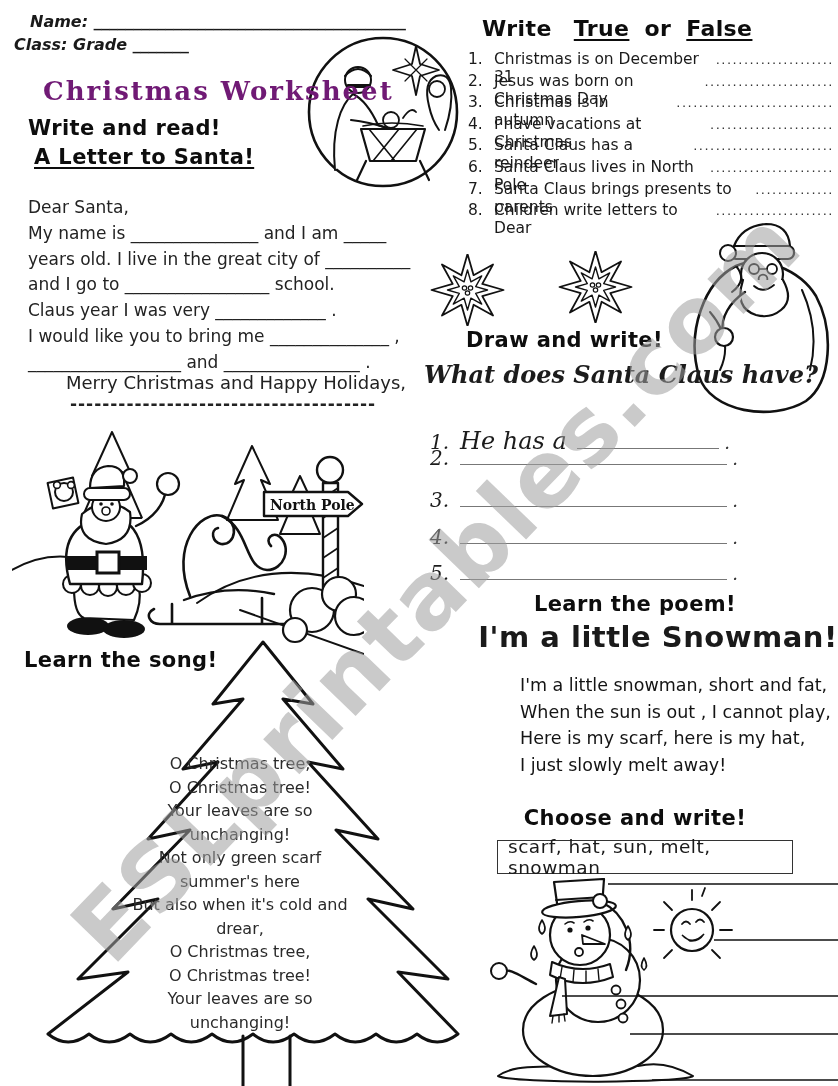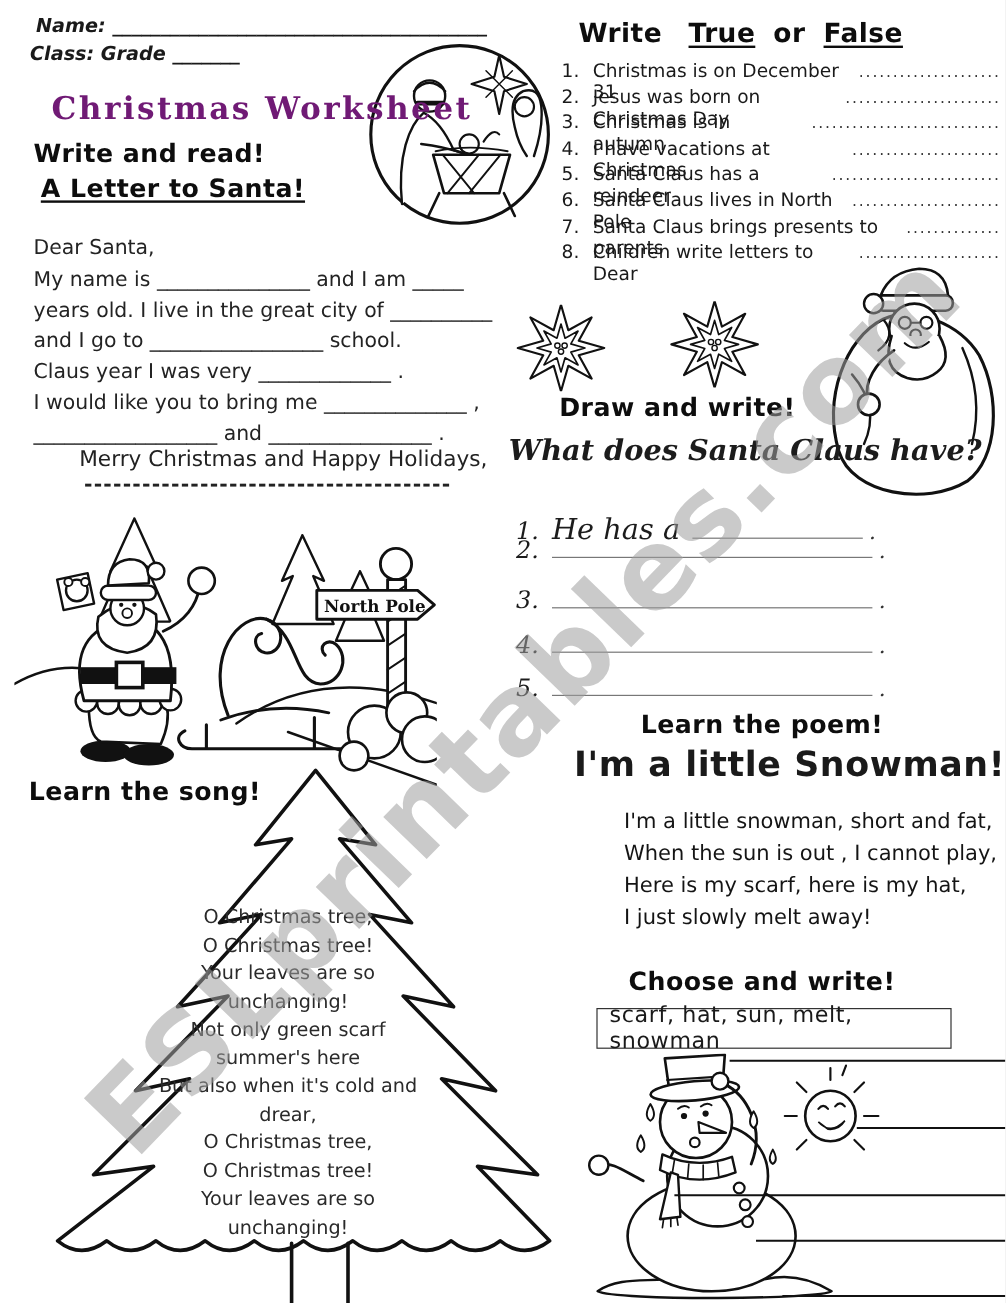--- a/index.html
+++ b/index.html
@@ -37,21 +37,21 @@
 </style>
 </head>
 <body>
 
 <div class="page">
 
   <div class="abs" style="left:30px;top:12px;font-size:16px;font-weight:700;font-style:italic;">
     <span>Name:</span>
     <span style="font-weight:700;">_______________________________________</span>
   </div>
-  <div class="abs" style="left:25px;top:35px;font-size:16px;font-weight:700;font-style:italic;">
+  <div class="abs" style="left:14px;top:35px;font-size:16px;font-weight:700;font-style:italic;">
     <span>Class: Grade</span>
     <span style="font-weight:700;">_______</span>
   </div>
 
   <svg class="abs" style="left:303px;top:28px;" width="160" height="164" viewBox="0 0 160 164">
     <circle class="inkw" cx="80" cy="84" r="74" stroke-width="2.6"></circle>
     <path class="inkw" stroke-width="1.8" d="M113,18 L117,36 L136,42 L117,48 L113,67 L109,48 L90,42 L109,36 Z"></path>
     <path class="ink" stroke-width="1.2" d="M102,31 L124,53 M124,31 L102,53"></path>
 
     <circle class="inkw" cx="55" cy="52" r="13" stroke-width="2"></circle>

